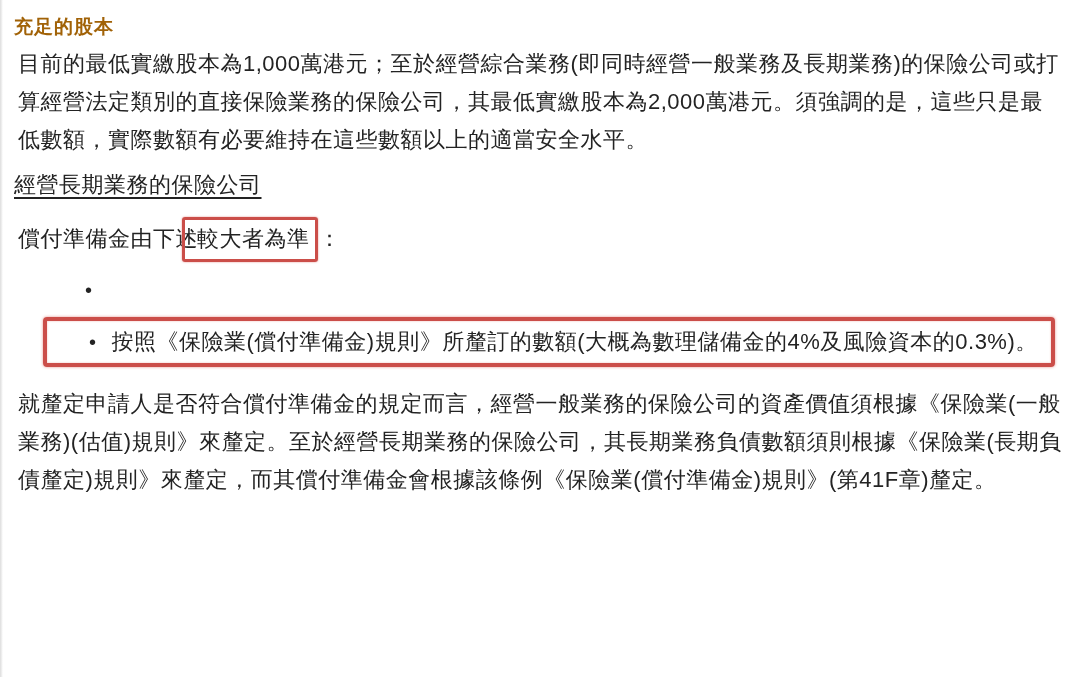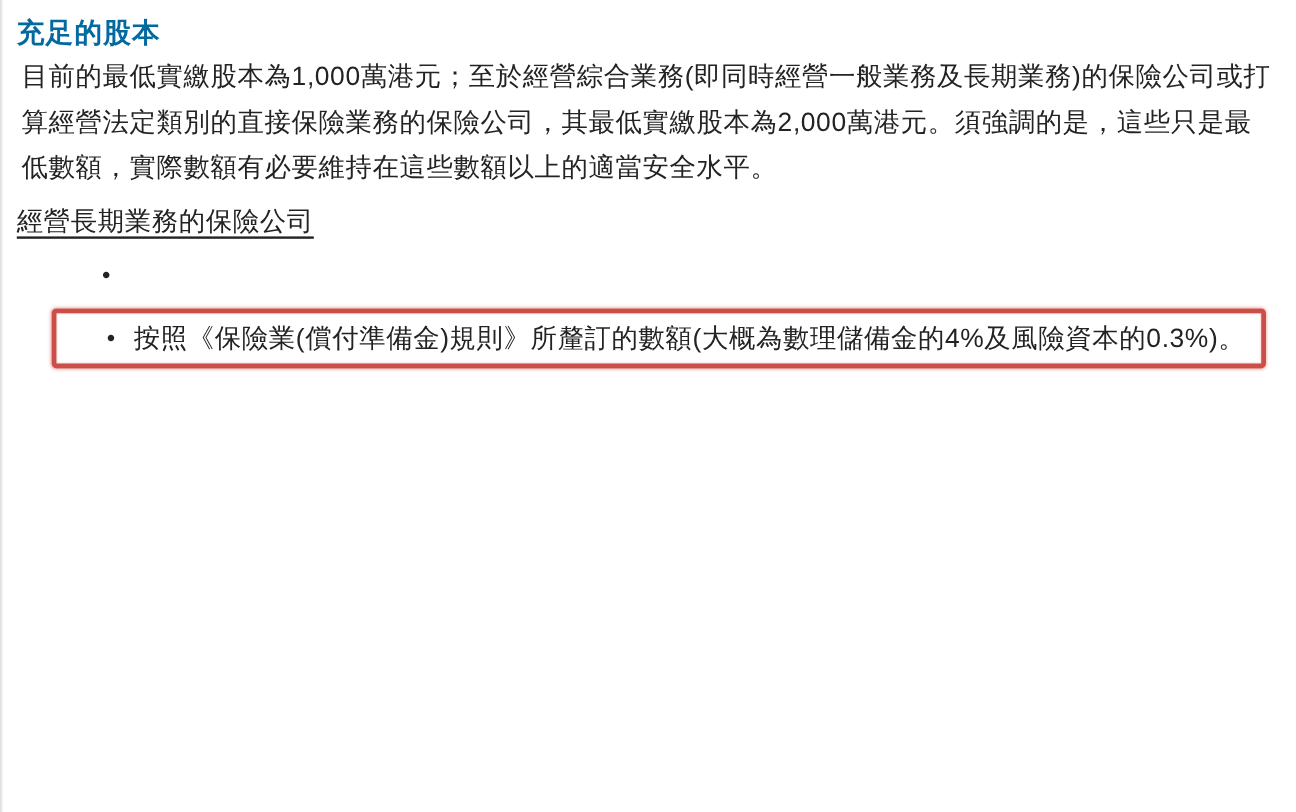--- a/index.html
+++ b/index.html
@@ -18,22 +18,22 @@
     color: #232323;
     letter-spacing: 0.5px;
   }
   .page-edge {
     position: fixed;
     left: 0; top: 0;
     width: 3px; height: 100%;
     background: linear-gradient(to right, #dcdcdc, rgba(255,255,255,0));
   }
   .heading {
-    color: #0369a1;
-    font-size: 23px;
+    color: #a16207;
+    font-size: 19px;
     font-weight: 700;
     line-height: 26px;
     margin: 0 0 5px 0;
     letter-spacing: 1px;
   }
   .heading.solvency {
     margin-top: 34px;
   }
   .body {
     font-size: 22px;
@@ -102,27 +102,29 @@
     <h1 class="heading">充足的股本</h1>
     <p class="body">目前的最低實繳股本為1,000萬港元；至於經營綜合業務(即同時經營一般業務及長期業務)的保險公司或打算經營法定類別的直接保險業務的保險公司，其最低實繳股本為2,000萬港元。須強調的是，這些只是最低數額，實際數額有必要維持在這些數額以上的適當安全水平。</p>
   </section>
 
   <section>
 
     <p class="subheading">
       <span class="underline">經營長期業務的保險公司</span>
     </p>
 
+    <p class="body intro"><span>償付準備金由下述</span><span class="redbox-inline"><span>較大者為準</span></span><span>：</span></p>
 
     <div class="bullet-row">
       <span class="bullet-dot">•</span>
     </div>
 
     <div class="redbox-block">
       <div class="bullet-row">
         <span class="bullet-dot">•</span>
         <span class="bullet-text">按照《保險業(償付準備金)規則》所釐訂的數額(大概為數理儲備金的4%及風險資本的0.3%)。</span>
       </div>
     </div>
 
+    <p class="body closing">就釐定申請人是否符合償付準備金的規定而言，經營一般業務的保險公司的資產價值須根據《保險業(一般業務)(估值)規則》來釐定。至於經營長期業務的保險公司，其長期業務負債數額須則根據《保險業(長期負債釐定)規則》來釐定，而其償付準備金會根據該條例《保險業(償付準備金)規則》(第41F章)釐定。</p>
   </section>
 
 </div>
 
 </body></html>

